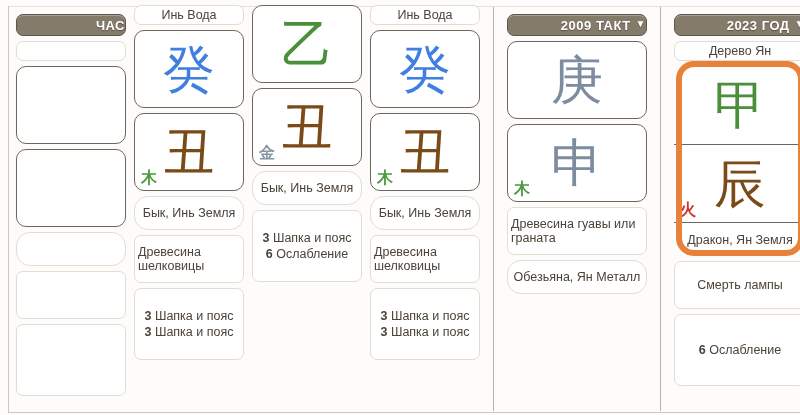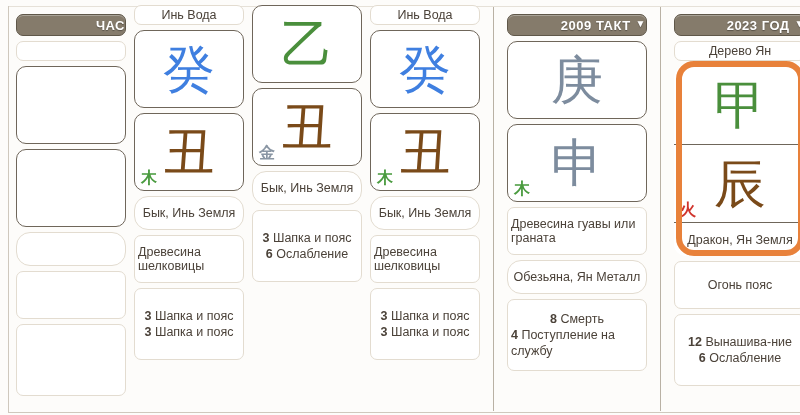--- a/index.html
+++ b/index.html
@@ -266,30 +266,20 @@
       <div class="glyphcell">
         <span class="glyph metal">申</span>
         <span class="hidden wood">木</span>
       </div>
       <div class="cell nayin">
         <span>Древесина гуавы или граната</span>
       </div>
       <div class="cell animal">
         <span>Обезьяна, Ян Металл</span>
       </div>
-      <div class="cell stars">
-        <div class="ln">
-          <span class="num">8</span>
-          <span>Смерть</span>
-        </div>
-        <div class="ln">
-          <span class="num">4</span>
-          <span>Поступление на службу</span>
-        </div>
-      </div>
     </div>
   </div>
 
   <div class="sep"></div>
 
   <div class="group">
     <div class="col w-year">
       <div class="hdr">
         <span>2023 ГОД</span>
         <span class="caret">▼</span>
@@ -308,27 +298,23 @@
             <span class="hidden fire">火</span>
           </div>
           <div class="cell animal inring">
             <span>Дракон, Ян Земля</span>
           </div>
         </div>
         <div class="hl-ring"></div>
       </div>
 
       <div class="cell nayin">
-        <span>Огонь пояс</span>
+        <span>Смерть лампы</span>
       </div>
       <div class="cell stars">
-        <div class="ln">
-          <span class="num">12</span>
-          <span>Вынашива-ние</span>
-        </div>
         <div class="ln">
           <span class="num">6</span>
           <span>Ослабление</span>
         </div>
       </div>
     </div>
   </div>
 </div>
 
 </body></html>

